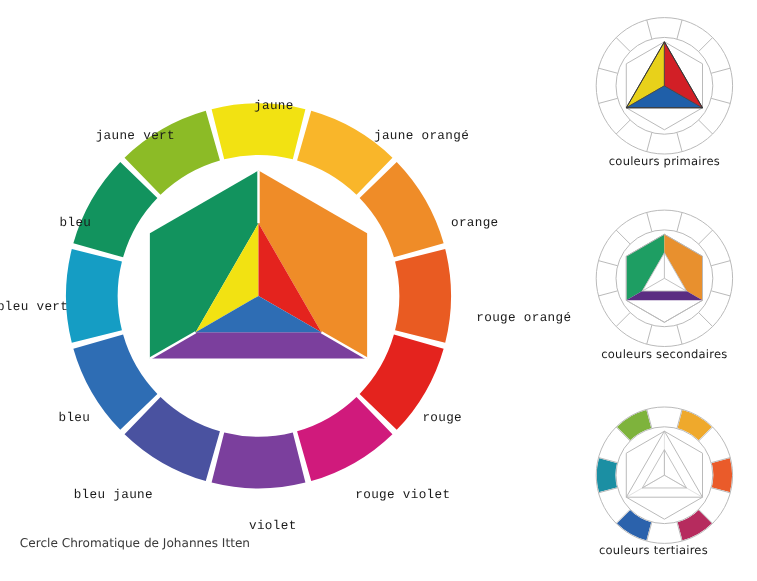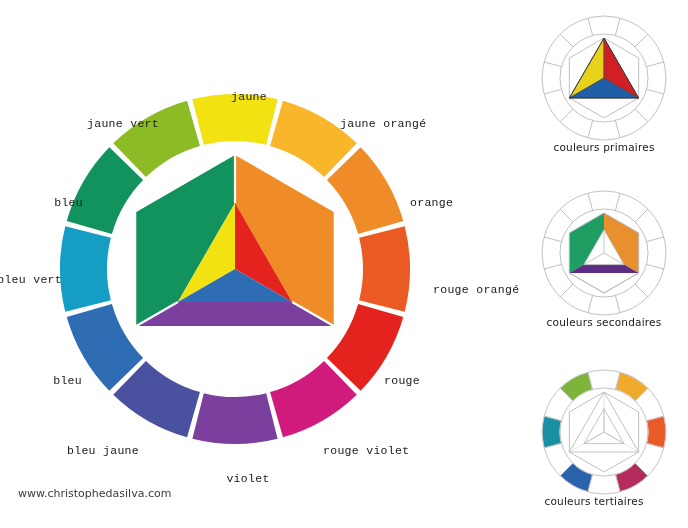--- a/index.html
+++ b/index.html
@@ -180,16 +180,16 @@
       <div class="wheel-label lbl-r" style="left: 83px; top: 168px;">bleu</div>
       <div class="wheel-label lbl-r" style="left: 159px; top: 89px;">jaune vert</div>
     </div>
   <div id="mini-captions">
       <div class="mini-caption" style="left: 604px; top: 141px;">couleurs primaires</div>
       <div class="mini-caption" style="left: 604px; top: 316px; text-align: right;">couleurs secondaires</div>
       <div class="mini-caption" style="left: 594px; top: 495px;">couleurs tertiaires</div>
     </div>
 
   <div id="footer">
-    <div>www.christophedasilva.com</div>
+    <div>Cercle Chromatique de Johannes Itten</div>
   </div>
 
 </div>
 
 </body></html>

